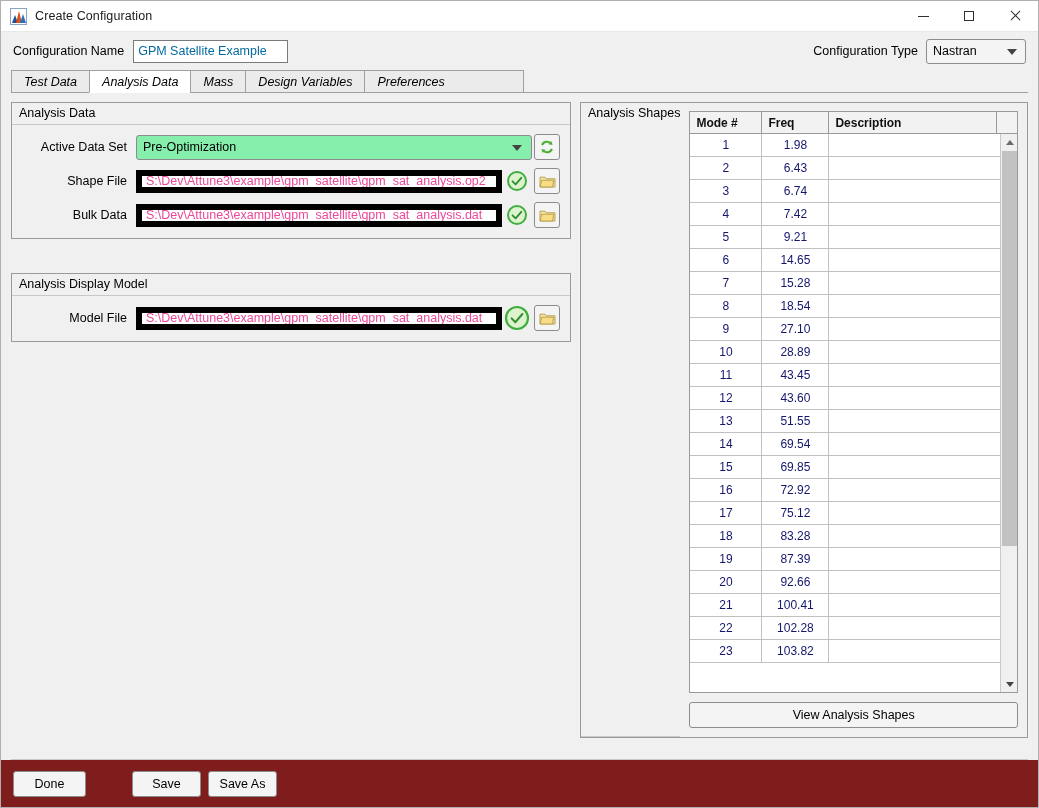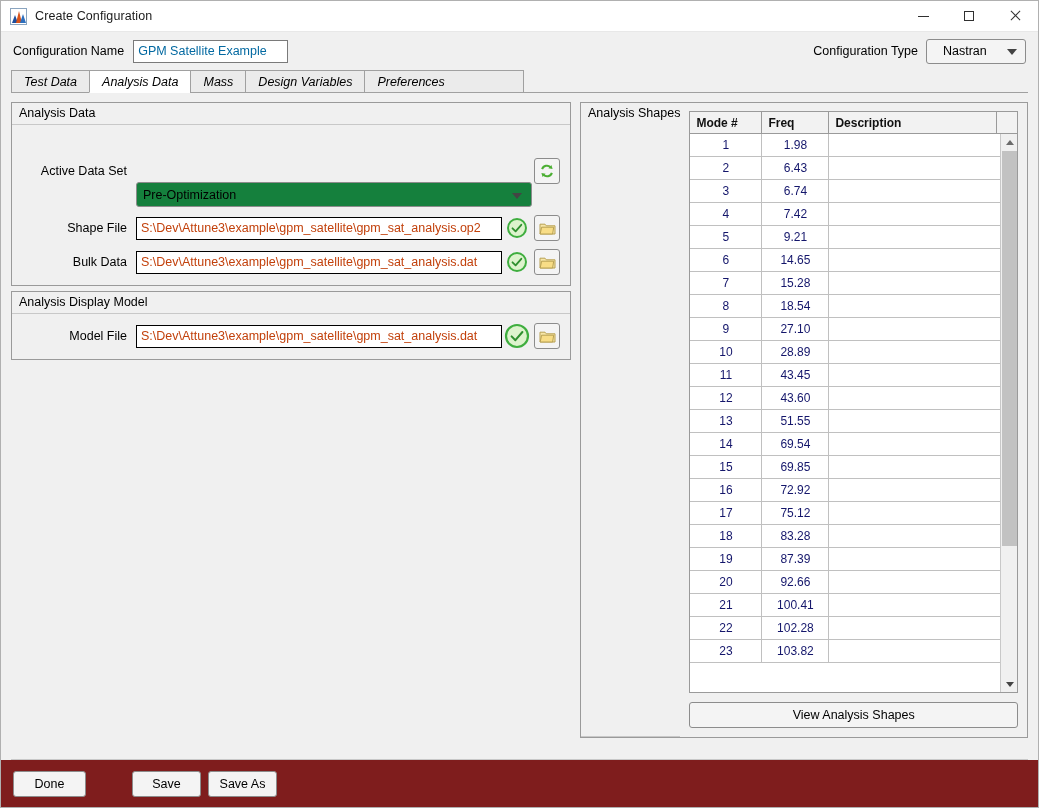--- a/index.html
+++ b/index.html
@@ -85,21 +85,21 @@
     outline: none;
   }
   .cfg-spacer { flex: 1 1 auto; }
   .cfgtype-label { font-size: 12.5px; color: #000; margin-right: 8px; }
   .cfgtype-select {
     width: 100px; height: 25px;
     background: #f4f4f4;
     border: 1px solid #8c8c8c;
     border-radius: 3px;
     display: flex; align-items: center;
-    padding: 0 16px;
+    padding: 0 6px;
     font-size: 12.5px; color: #000;
     position: relative;
   }
   .cfgtype-select .caret {
     position: absolute; right: 8px; top: 50%;
     margin-top: -2px;
     width: 0; height: 0;
     border-left: 5px solid transparent;
     border-right: 5px solid transparent;
     border-top: 6px solid #444;
@@ -174,38 +174,37 @@
   .flabel {
     width: 116px; flex: 0 0 auto;
     text-align: right;
     font-size: 12.5px; color: #000;
     padding-right: 9px;
   }
   .ftext {
     flex: 1 1 auto;
     height: 23px;
     background: #ffffff;
-    border: 1px solid #000000;
-    font-size: 12.5px; color: #c2410c;
+    border: 6px solid #000000;
+    font-size: 12.5px; color: #ec4899;
     padding: 0 4px;
     display: flex; align-items: center;
     overflow: hidden; white-space: nowrap;
     font-family: "Liberation Sans", sans-serif;
   }
   .fselect {
     flex: 1 1 auto;
     height: 25px;
-    background: #15803d;
+    background: #86efac;
     border: 1px solid #8c8c8c;
     border-radius: 3px;
     font-size: 12.5px; color: #000;
     padding: 0 6px;
     display: flex; align-items: center;
     position: relative;
-    margin-top: 48px;
   }
   .fselect .caret {
     position: absolute; right: 9px; top: 50%;
     margin-top: -2px;
     width: 0; height: 0;
     border-left: 5px solid transparent;
     border-right: 5px solid transparent;
     border-top: 6px solid #444;
   }
 
@@ -457,21 +456,21 @@
                   <path d="M1 3.2h5l1.3 1.6H16V13H1z" fill="#f7e6a8" stroke="#b9a152" stroke-width="1"></path>
                   <path d="M2.6 6.2h12.1L13.6 13H1.2z" fill="#f8dd86" stroke="#b9a152" stroke-width="1"></path>
                 </svg>
               </div>
             </div>
           </div>
 
         </div>
       </div>
 
-      <div class="group" style="margin-top:5px;">
+      <div class="group" style="margin-top:34px;">
         <div class="group-title">Analysis Display Model</div>
         <div class="group-body">
           <div class="frow">
             <span class="flabel">Model File</span>
             <div class="ftext">S:\Dev\Attune3\example\gpm_satellite\gpm_sat_analysis.dat</div>
             <div class="iconslot">
               <div class="iconplain">
                 <svg width="26" height="26" viewBox="0 0 26 26">
                   <circle cx="13" cy="13" r="11" fill="#ddf3cd" stroke="#3fae3f" stroke-width="2.2"></circle>
                   <path d="M7.6 13.4 L11.4 17.2 L18.4 9" fill="none" stroke="#2f8f2f" stroke-width="2" stroke-linecap="round" stroke-linejoin="round"></path>

